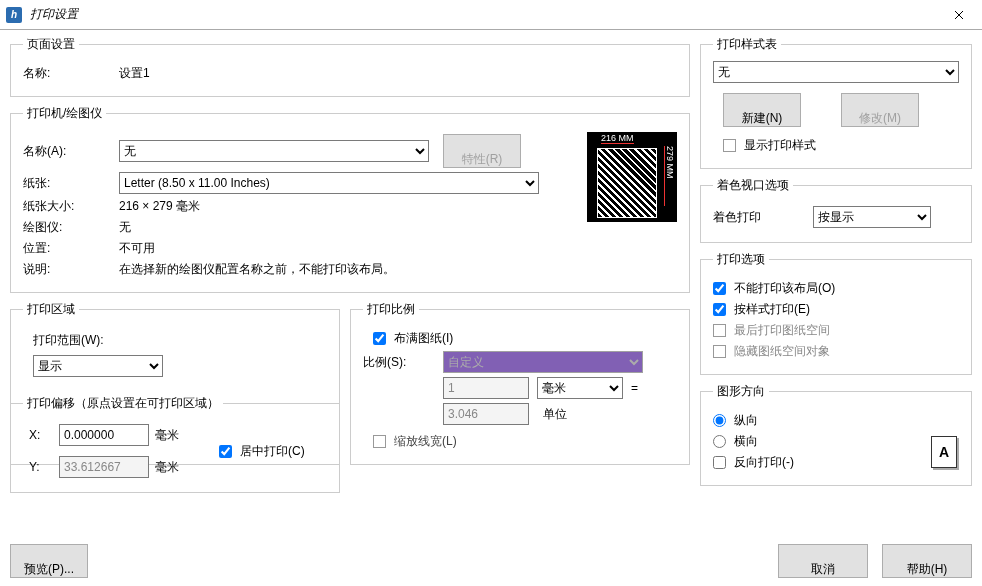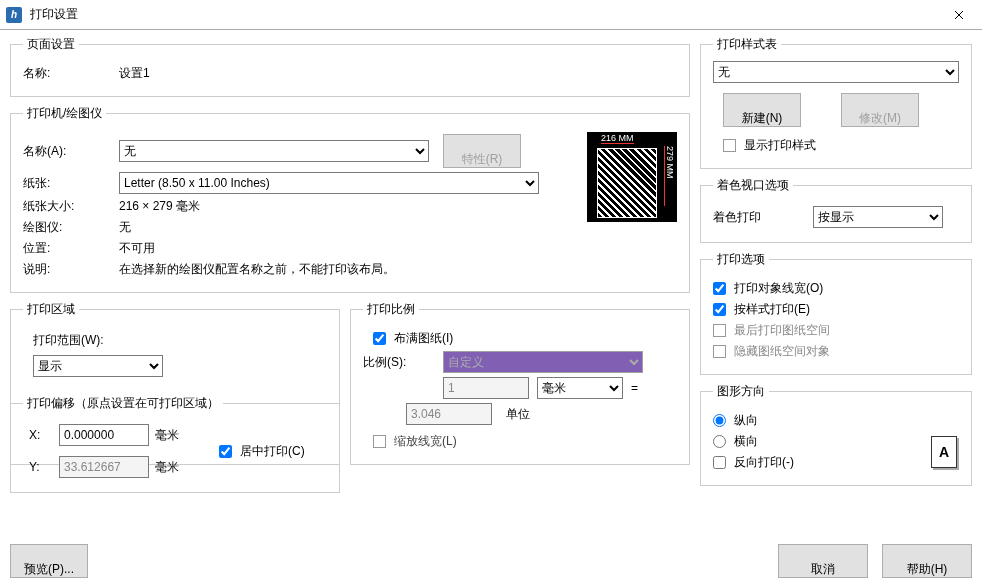--- a/index.html
+++ b/index.html
@@ -27,21 +27,21 @@
     border-radius: 2px;
     margin-right: 8px;
     display: inline-flex;
     align-items: center;
     justify-content: center;
     color: #fff;
     font-size: 10px;
     font-style: italic;
     font-weight: bold;
   }
-  .titlebar .title { flex: 0 0 auto; }
+  .titlebar .title { flex: 0 0 auto; font-style: italic; }
   .titlebar .spacer { flex: 1; }
   .titlebar .close {
     width: 46px; height: 30px;
     display: flex; align-items: center; justify-content: center;
     cursor: pointer;
   }
   .titlebar .close svg { width: 10px; height: 10px; }
   .content {
     display: flex;
     padding: 6px 10px 0 10px;
@@ -271,21 +271,21 @@
           </select>
         </div>
         <div class="row" style="margin-left:80px">
           <input type="text" disabled="" class="readonly-input" style="width: 86px;" value="1">
           <span style="width:8px"></span>
           <select style="width:86px">
             <option>毫米</option>
           </select>
           <span style="margin-left:8px">=</span>
         </div>
-        <div class="row" style="margin-left:43px">
+        <div class="row" style="margin-left:80px">
           <input type="text" disabled="" class="readonly-input" style="width: 86px;" value="3.046">
           <span style="margin-left:14px">单位</span>
         </div>
         <div class="checkbox-row" style="margin-left:10px;margin-top:8px">
           <span class="unchecked-box"></span>
           <span style="color:#404040">缩放线宽(L)</span>
         </div>
       </fieldset>
     </div>
 
@@ -327,31 +327,31 @@
       <div class="checkbox-row" style="margin-top:10px;margin-left:10px">
         <span class="unchecked-box"></span>
         <span>显示打印样式</span>
       </div>
     </fieldset>
 
     <fieldset>
       <legend>着色视口选项</legend>
       <div class="row">
         <span style="width:100px">着色打印</span>
-        <select style="width:130px">
+        <select style="width:118px">
           <option>按显示</option>
         </select>
       </div>
     </fieldset>
 
     <fieldset>
       <legend>打印选项</legend>
       <div class="checkbox-row">
         <input type="checkbox" checked="" style="">
-        <span>打印对象线宽(O)</span>
+        <span>不能打印该布局(O)</span>
       </div>
       <div class="checkbox-row">
         <input type="checkbox" checked="" style="">
         <span>按样式打印(E)</span>
       </div>
       <div class="checkbox-row">
         <span class="unchecked-box"></span>
         <span style="color:#888">最后打印图纸空间</span>
       </div>
       <div class="checkbox-row">

